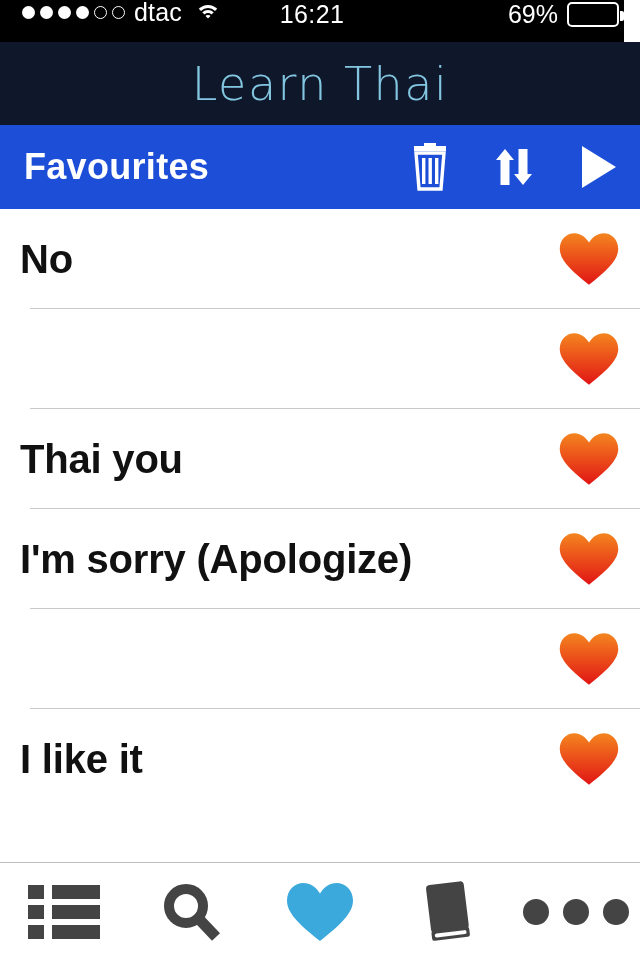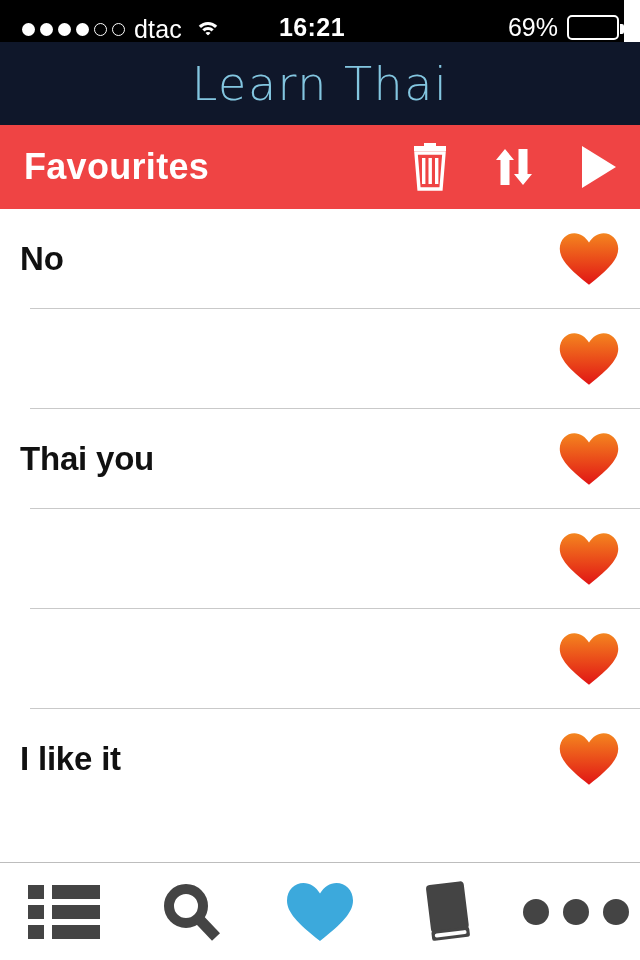--- a/index.html
+++ b/index.html
@@ -8,37 +8,37 @@
     background:#ffffff;
     font-family:"Liberation Sans", sans-serif;
     overflow:hidden;
   }
   #app { position:relative; width:640px; height:960px; overflow:hidden; background:#fff; }
 
   
   .statusbar{
     position:absolute; top:0; left:0; width:624px; height:42px;
     background:#000; color:#fff;
-    display:flex; align-items:flex-end;
+    display:flex; align-items:flex-start;
   }
   .sb-left{ display:flex; align-items:center; gap:9px; padding-left:22px; flex:1; }
   .dots{ display:flex; align-items:center; gap:5px; }
   .dot{ width:13px; height:13px; border-radius:50%; background:#fff; }
   .dot.hollow{ background:transparent; border:1.8px solid #fff; }
   .carrier{ font-size:25px; letter-spacing:.2px; line-height:1; font-weight:400; }
   .wifi{ width:26px; height:20px; position:relative; margin-left:4px; }
   .wifi i{ position:absolute; left:50%; transform:translateX(-50%);
            border:3px solid #fff; border-bottom-color:transparent;
            border-left-color:transparent; border-right-color:transparent;
            border-radius:50%; }
   .wifi i.a{ width:26px; height:26px; top:2px; }
   .wifi i.b{ width:16px; height:16px; top:7px; }
   .wifi i.c{ width:7px;  height:7px;  top:12px; border-width:3.5px; }
   .sb-center{ position:absolute; left:0; right:0; text-align:center;
-              font-size:25px; font-weight:700; letter-spacing:.4px; }
+              font-size:25px; font-weight:400; letter-spacing:.4px; }
   .sb-right{ display:flex; align-items:center; justify-content:flex-end;
              gap:9px; padding-right:5px; flex:1; }
   .batt-pct{ font-size:25px; font-weight:400; }
   .batt{ width:52px; height:25px; border:2.5px solid #fff; border-radius:5px;
          position:relative; padding:2.5px; }
   .batt::after{ content:""; position:absolute; right:-7px; top:7px;
                 width:4px; height:10px; background:#fff; border-radius:0 2px 2px 0; }
   .batt-fill{ height:100%; background:#fff; border-radius:2px; }
 
   
@@ -62,21 +62,21 @@
   .tb-btn{ width:84px; height:84px; display:flex; align-items:center;
            justify-content:center; }
   .tb-btn svg{ display:block; }
 
   
   .list{ position:absolute; top:209px; left:0; width:640px; height:751px;
          background:#fff; }
   .row{ position:relative; height:100px; width:640px; }
   .row-label{
     position:absolute; left:20px; top:50%; transform:translateY(-50%);
-    font-size:33px; font-weight:700; color:#111; letter-spacing:-.2px;
+    font-size:40px; font-weight:700; color:#111; letter-spacing:-.2px;
     white-space:nowrap;
     font-family:"Liberation Sans", sans-serif;
   }
   .row-sep{ position:absolute; left:30px; right:0; bottom:0;
             height:1px; background:#c9c9c9; }
   .heart{ position:absolute; right:20px; top:50%;
           transform:translateY(-50%); width:62px; height:56px; }
   .heart svg{ display:block; width:62px; height:56px; }
 
   
@@ -118,21 +118,21 @@
     <div class="sb-right">
       <span class="batt-pct">69%</span>
       <span class="batt">
         <span class="batt-fill" id="batt-fill" style="width: 69%;"></span>
       </span>
     </div>
   </div>
 
   <div class="navtitle" style="color: rgb(131, 198, 224); background: #0f172a;">Learn Thai</div>
 
-  <div class="toolbar" style="background: #ef4444;">
+  <div class="toolbar" style="background: #1d4ed8;">
     <div class="toolbar-title">Favourites</div>
 
     <div class="tb-btn">
       <span>
         <svg width="42" height="48" viewBox="0 0 42 48">
           <rect x="5" y="3" width="32" height="5" fill="#fff"></rect>
           <rect x="15" y="0" width="12" height="4" fill="#fff"></rect>
           <path d="M7 10 h28 l-3 36 h-22 Z" fill="none" stroke="#fff" stroke-width="3.4"></path>
           <rect x="13" y="15" width="3.4" height="26" fill="#fff"></rect>
           <rect x="19.5" y="15" width="3.4" height="26" fill="#fff"></rect>
@@ -198,20 +198,21 @@
                 <stop offset="0%" stop-color="#f4851f"></stop>
                 <stop offset="100%" stop-color="#e11515"></stop>
               </linearGradient>
             </defs>
             <path d="M35 60 C12 42 2 31 2 19.5 C2 9 9.8 2 18.5 2 C25 2 31 6 35 12.5 C39 6 45 2 51.5 2 C60.2 2 68 9 68 19.5 C68 31 58 42 35 60 Z" fill="url(#hg2)"></path>
           </svg>
         </div>
         <div class="row-sep"></div>
       </div>
       <div class="row">
+        <div class="row-label">I'm sorry (Apologize)</div>
         <div class="heart">
           <svg viewBox="0 0 70 62">
             <defs>
               <linearGradient id="hg3" x1="0" y1="0" x2="0" y2="1">
                 <stop offset="0%" stop-color="#f4851f"></stop>
                 <stop offset="100%" stop-color="#e11515"></stop>
               </linearGradient>
             </defs>
             <path d="M35 60 C12 42 2 31 2 19.5 C2 9 9.8 2 18.5 2 C25 2 31 6 35 12.5 C39 6 45 2 51.5 2 C60.2 2 68 9 68 19.5 C68 31 58 42 35 60 Z" fill="url(#hg3)"></path>
           </svg>

